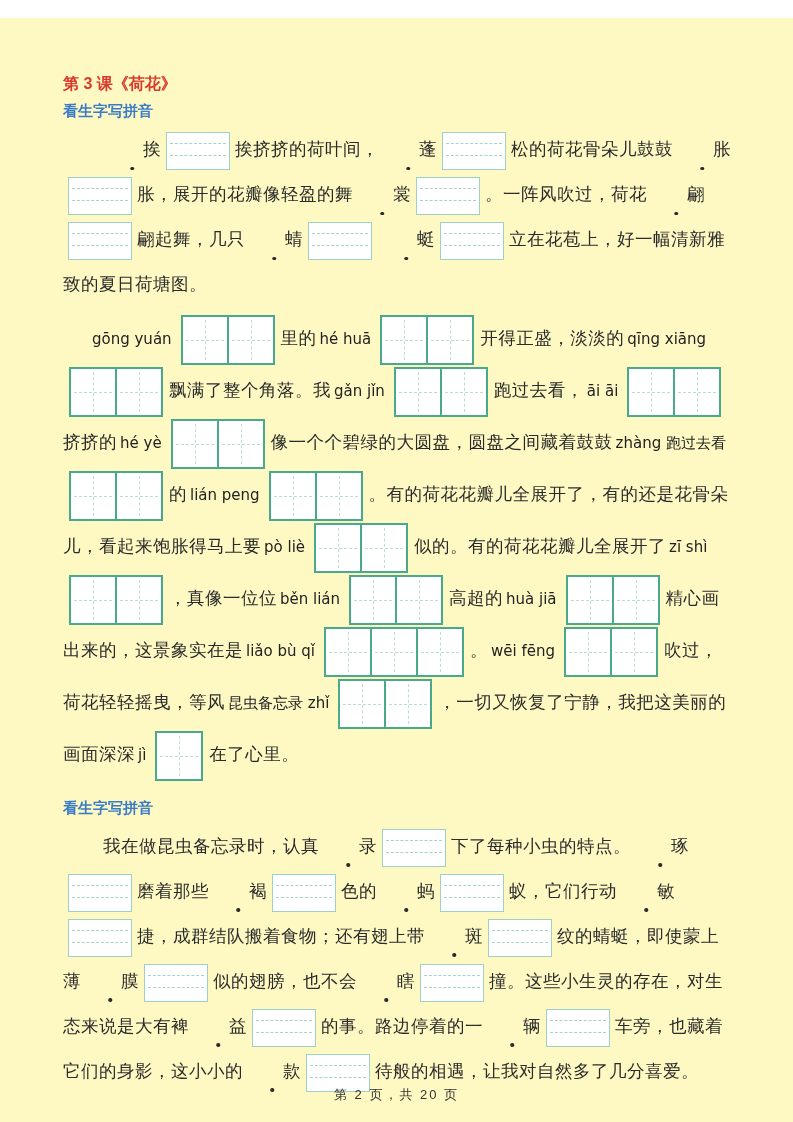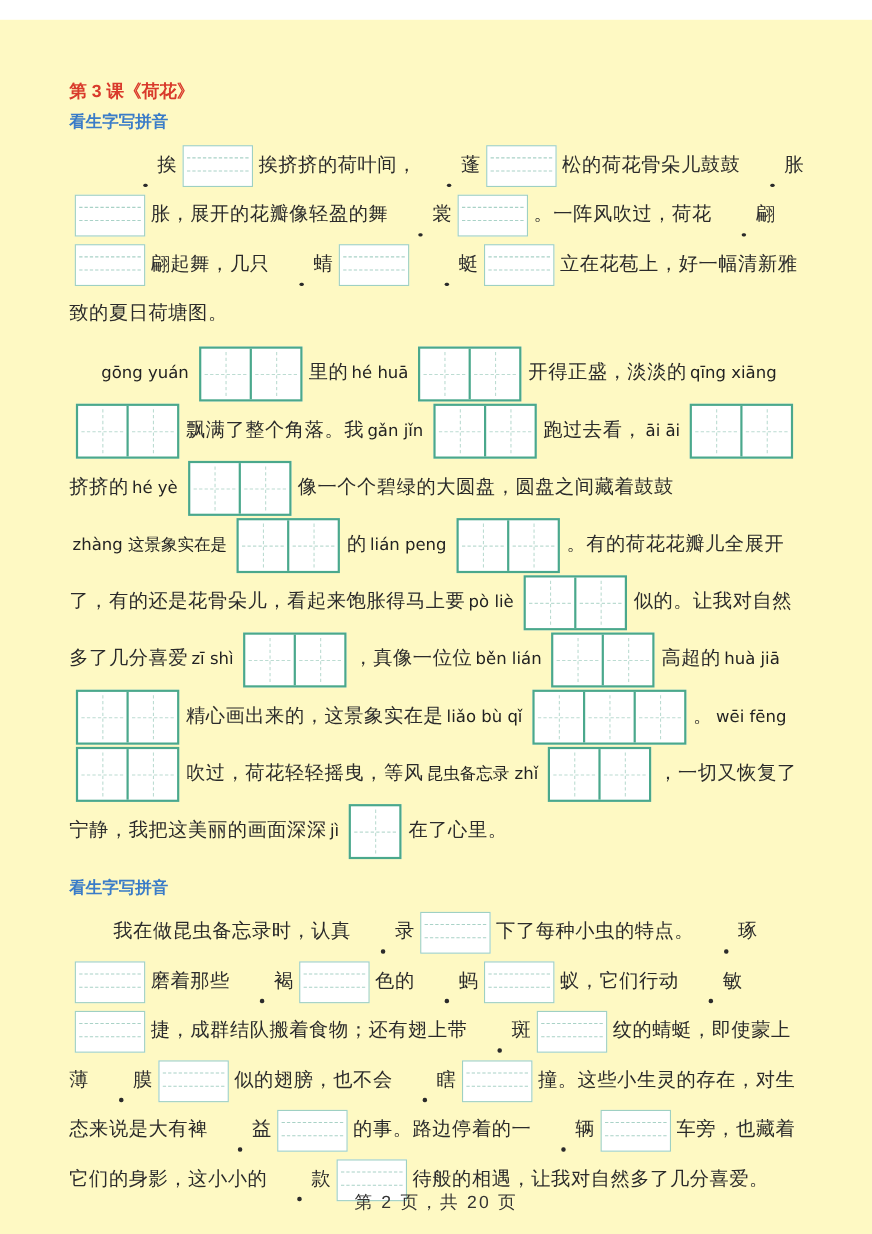--- a/index.html
+++ b/index.html
@@ -109,21 +109,21 @@
     white-space: nowrap;
     margin: 0 3px;
     color: #222;
     text-align: center;
   }
   .footer {
     position: absolute;
     left: 0; right: 0; bottom: 36px;
     text-align: center;
     font-family: "Liberation Sans", sans-serif;
-    font-size: 16px;
+    font-size: 13px;
     letter-spacing: 2px;
     color: #333;
   }
 </style>
 </head>
 <body>
 
 <div class="page">
   <div id="sections">
       <div class="section">
@@ -141,30 +141,30 @@
             <span class="cell"></span>
           </span><span class="txt">飘满了整个角落。我</span><span class="py">gǎn jǐn</span><span class="grid">
             <span class="cell"></span>
             <span class="cell"></span>
           </span><span class="txt">跑过去看，</span><span class="py">āi āi</span><span class="grid">
             <span class="cell"></span>
             <span class="cell"></span>
           </span><span class="txt">挤挤的</span><span class="py">hé yè</span><span class="grid">
             <span class="cell"></span>
             <span class="cell"></span>
-          </span><span class="txt">像一个个碧绿的大圆盘，圆盘之间藏着鼓鼓</span><span class="py">zhàng 这景象实在是</span><span class="grid">
+          </span><span class="txt">像一个个碧绿的大圆盘，圆盘之间藏着鼓鼓</span><span class="py">zhàng 跑过去看</span><span class="grid">
             <span class="cell"></span>
             <span class="cell"></span>
           </span><span class="txt">的</span><span class="py">lián peng</span><span class="grid">
             <span class="cell"></span>
             <span class="cell"></span>
           </span><span class="txt">。有的荷花花瓣儿全展开了，有的还是花骨朵儿，看起来饱胀得马上要</span><span class="py">pò liè</span><span class="grid">
             <span class="cell"></span>
             <span class="cell"></span>
-          </span><span class="txt">似的。让我对自然多了几分喜爱</span><span class="py">zī shì</span><span class="grid">
+          </span><span class="txt">似的。有的荷花花瓣儿全展开了</span><span class="py">zī shì</span><span class="grid">
             <span class="cell"></span>
             <span class="cell"></span>
           </span><span class="txt">，真像一位位</span><span class="py">běn lián</span><span class="grid">
             <span class="cell"></span>
             <span class="cell"></span>
           </span><span class="txt">高超的</span><span class="py">huà jiā</span><span class="grid">
             <span class="cell"></span>
             <span class="cell"></span>
           </span><span class="txt">精心画出来的，这景象实在是</span><span class="py">liǎo bù qǐ</span><span class="grid">
             <span class="cell"></span>

